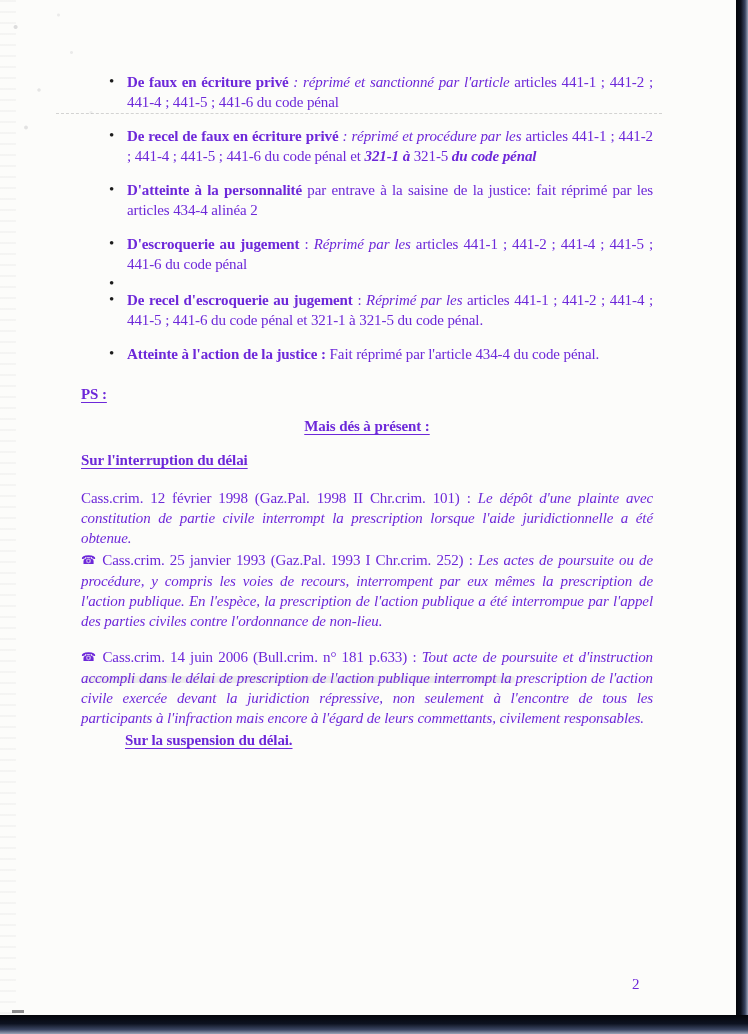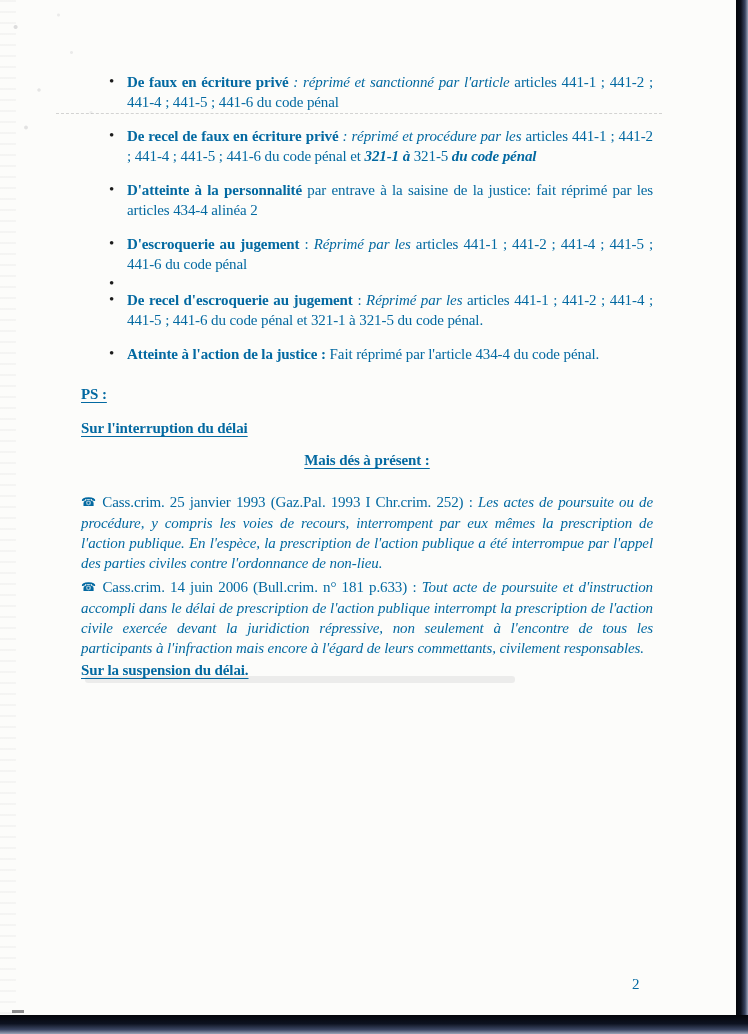--- a/index.html
+++ b/index.html
@@ -4,21 +4,21 @@
 <style>
   html,body{margin:0;padding:0;}
   body{
     width:748px;height:1034px;
     background:#e8e8ea;
     font-family:"Liberation Serif", serif;
   }
   .page{
     position:relative;width:748px;height:1034px;
     background:#fcfcfa;overflow:hidden;
-    color:#0369a1;
+    color:#6d28d9;
   }
   
   .corner-noise{
     position:absolute;left:0;top:0;width:130px;height:150px;pointer-events:none;
     background:
       radial-gradient(circle at 12% 18%, rgba(110,110,118,.22) 0 1.5px, transparent 2.5px),
       radial-gradient(circle at 30% 60%, rgba(110,110,118,.16) 0 1.2px, transparent 2.2px),
       radial-gradient(circle at 55% 35%, rgba(110,110,118,.12) 0 1px, transparent 2px),
       radial-gradient(circle at 20% 85%, rgba(110,110,118,.18) 0 1.4px, transparent 2.4px),
       radial-gradient(circle at 70% 75%, rgba(110,110,118,.10) 0 1px, transparent 2px),
@@ -62,26 +62,26 @@
   .b{font-weight:bold;}
   .i{font-style:italic;}
   .bi{font-weight:bold;font-style:italic;}
   .heading{
     font-weight:bold;text-decoration:underline;text-underline-offset:3px;
     margin:0;
   }
   .heading.ps{margin-top:20px;}
   .heading.centered{margin-top:12px;text-align:center;}
   .heading.interruption{margin-top:14px;}
-  .heading.suspension{margin-top:2px;}
+  .heading.suspension{margin-top:2px;margin-left:44px;}
   .para{margin:0;text-align:justify;}
   .para.ps-body{margin-top:16px;}
   .para.case1{margin-top:18px;}
-  .para.case2{margin-top:22px;}
-  .para.case3{margin-top:4px;}
+  .para.case2{margin-top:2px;}
+  .para.case3{margin-top:16px;}
   .quote{font-style:italic;}
   .phone{font-family:"DejaVu Sans", sans-serif;font-size:12px;margin-right:5px;position:relative;top:-1px;}
   .pagenum{position:absolute;left:632px;top:976px;font-size:15px;}
 </style>
 </head>
 <body>
 
 <div class="page">
 
   <div class="corner-noise"></div>
@@ -110,24 +110,27 @@
         <span class="b">De recel d'escroquerie au jugement</span><span> : </span><span class="i">Réprimé par les </span><span>articles 441-1 ; 441-2 ; 441-4 ; 441-5 ; 441-6 du code pénal et 321-1 à 321-5 du code pénal.</span>
       </li>
       <li>
         <span class="b">Atteinte à l'action de la justice :</span><span> Fait réprimé par l'article 434-4 du code pénal.</span>
       </li>
     </ul>
 
     <div class="heading ps">PS :</div>
 
 
+    <div class="heading centered">Mais dés à présent :</div>
+
     <div class="heading interruption">Sur l'interruption du délai</div>
 
-    <div class="heading centered">Mais dés à présent :</div>
-
+    <p class="para case1">
+      <span>Cass.crim. 12 février 1998 (Gaz.Pal. 1998 II Chr.crim. 101) : </span><span class="quote">Le dépôt d'une plainte avec constitution de partie civile interrompt la prescription lorsque l'aide juridictionnelle a été obtenue.</span>
+    </p>
 
     <p class="para case2">
       <span class="phone">☎</span><span>Cass.crim. 25 janvier 1993 (Gaz.Pal. 1993 I Chr.crim. 252) : </span><span class="quote">Les actes de poursuite ou de procédure, y compris les voies de recours, interrompent par eux mêmes la prescription de l'action publique. En l'espèce, la prescription de l'action publique a été interrompue par l'appel des parties civiles contre l'ordonnance de non-lieu.</span>
     </p>
 
     <p class="para case3">
       <span class="phone">☎</span><span>Cass.crim. 14 juin 2006 (Bull.crim. n° 181 p.633) : </span><span class="quote">Tout acte de poursuite et d'instruction accompli dans le délai de prescription de l'action publique interrompt la prescription de l'action civile exercée devant la juridiction répressive, non seulement à l'encontre de tous les participants à l'infraction mais encore à l'égard de leurs commettants, civilement responsables.</span>
     </p>
 
     <div class="heading suspension">Sur la suspension du délai.</div>

